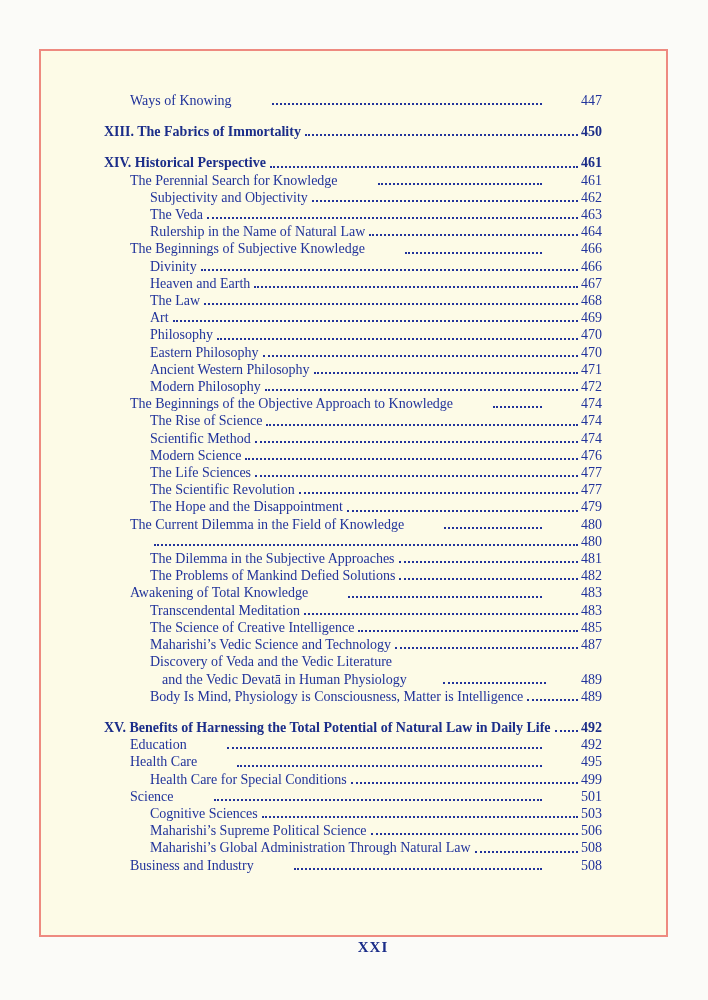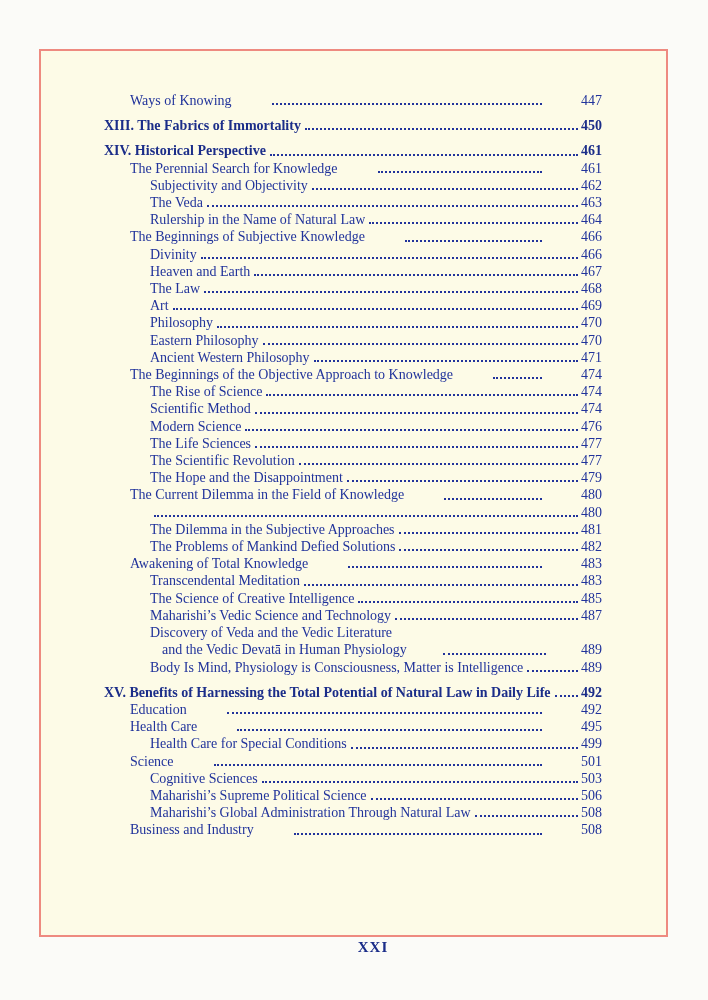--- a/index.html
+++ b/index.html
@@ -23,21 +23,21 @@
     border:2px solid var(--frame);
     padding:41px 64px 0 63px;
   }
   .toc-list{width:100%;}
   .toc-row{
     display:flex;align-items:flex-end;
     line-height:17.2px;font-size:14px;color:var(--ink);
     white-space:nowrap;
   }
   .toc-row.bold{font-weight:bold;color:var(--ink-bold);}
-  .toc-row.space{margin-top:8px;align-items:flex-end;}
+  .toc-row.space{margin-top:14px;align-items:flex-end;}
   .indent-0{padding-left:0;}
   .indent-1{padding-left:26px;gap:36px;}
   .indent-2{padding-left:46px;text-align:center;}
   .indent-3{padding-left:58px;gap:32px;}
   .label{flex:0 1 auto;overflow:hidden;}
   .leader{
     flex:1 1 auto;min-width:6px;height:0;
     border-bottom:2px dotted var(--ink);
     margin:0 3px 4px 4px;
   }
@@ -121,20 +121,25 @@
       <div class="toc-row indent-2">
         <span class="label">Eastern Philosophy</span>
         <span class="leader"></span>
         <span class="pagenum">470</span>
       </div>
       <div class="toc-row indent-2">
         <span class="label">Ancient Western Philosophy</span>
         <span class="leader"></span>
         <span class="pagenum">471</span>
       </div>
+      <div class="toc-row indent-2">
+        <span class="label">Modern Philosophy</span>
+        <span class="leader"></span>
+        <span class="pagenum">472</span>
+      </div>
       <div class="toc-row indent-1">
         <span class="label">The Beginnings of the Objective Approach to Knowledge</span>
         <span class="leader"></span>
         <span class="pagenum">474</span>
       </div>
       <div class="toc-row indent-2">
         <span class="label">The Rise of Science</span>
         <span class="leader"></span>
         <span class="pagenum">474</span>
       </div>

